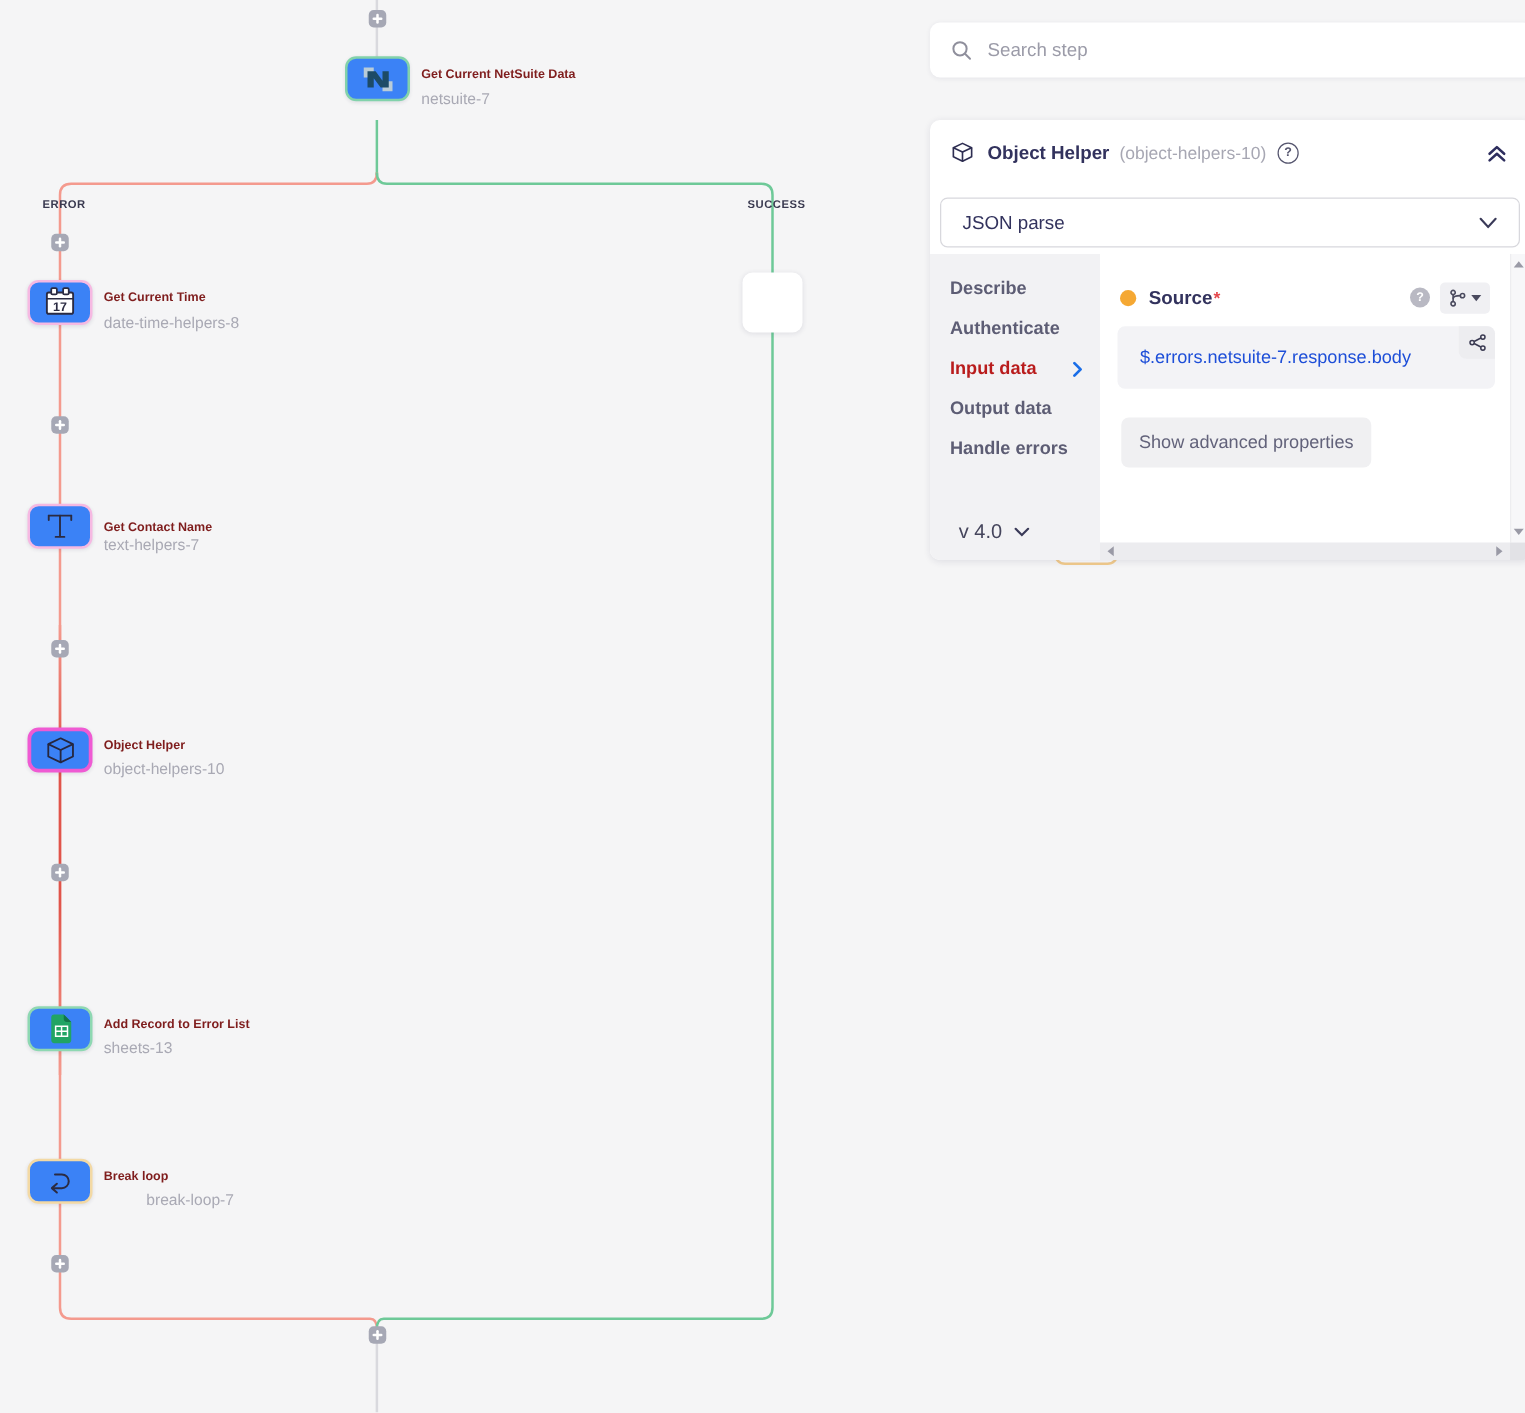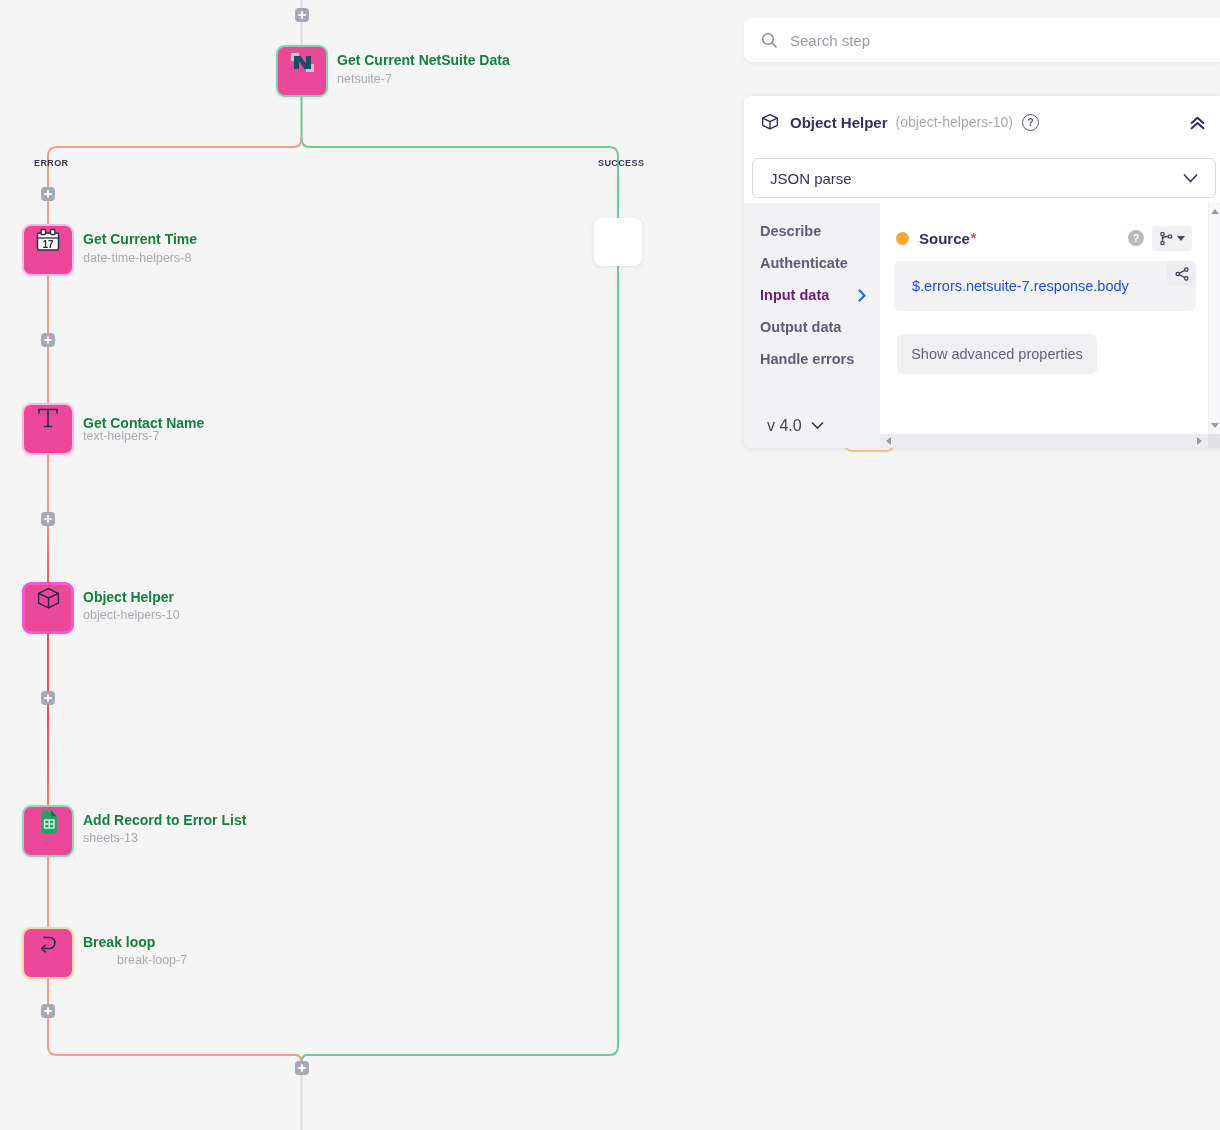--- a/index.html
+++ b/index.html
@@ -15,27 +15,27 @@
   
   #wires { position:absolute; left:0; top:0; z-index:1; }
 
   .plus { position:absolute; width:14px; height:14px; background:#a6a8b5; border-radius:4px; z-index:4; cursor:pointer; }
   .plus::before { content:""; position:absolute; left:3px; top:6px; width:8px; height:2px; background:#fff; border-radius:1px; }
   .plus::after  { content:""; position:absolute; left:6px; top:3px; width:2px; height:8px; background:#fff; border-radius:1px; }
 
   .branch-label { position:absolute; z-index:3; font-size:9px; font-weight:700; letter-spacing:.4px; color:#3a3a50; }
 
   .node {
-    position:absolute; width:52px; height:52px; background:#ec4899;
+    position:absolute; width:52px; height:36px; background:#3b82f6;
     border:2px solid #ccc; border-radius:9px; z-index:5;
-    display:flex; justify-content:center;
+    display:flex; align-items:center; justify-content:center;
     box-shadow:0 1px 3px rgba(40,40,80,.10); cursor:pointer;
   }
   .node.selected { border-width:3px; }
-  .node-title { position:absolute; z-index:5; font-size:14px; font-weight:700; color:#15803d; line-height:18px; }
+  .node-title { position:absolute; z-index:5; font-size:10px; font-weight:700; color:#7f1d1d; line-height:18px; }
   .node-sub   { position:absolute; z-index:5; font-size:12.5px; color:#a9a9b4; line-height:16px; }
 
   .ghost-node {
     position:absolute; left:594px; top:218px; width:48px; height:48px;
     background:#fff; border-radius:8px; z-index:5;
     box-shadow:0 1px 4px rgba(40,40,80,.10);
   }
   .hidden-node {
     position:absolute; left:843px; top:420px; width:52px; height:32px;
     background:#fcfcfd; border:2px solid #f2cb8c; border-top:none;
@@ -77,21 +77,21 @@
   }
   .op-select-label { font-size:15px; color:#32325d; }
   .op-select svg { margin-left:auto; }
 
   .panel-body {
     position:absolute; left:0; top:107px; width:482px; height:245px;
     display:flex; border-radius:0 0 8px 8px; overflow:hidden;
   }
   .tabs-col { width:136px; background:#f2f2f4; position:relative; padding-top:12px; flex:none; }
   .tab { height:32px; display:flex; align-items:center; padding:0 14px 0 16px; font-size:14.5px; color:#5d5d74; cursor:pointer;font-weight:bold; }
-  .tab.active { color:#701a75; font-weight:700;align-items:center; }
+  .tab.active { color:#b91c1c; font-weight:700;align-items:center; }
   .tab .tab-arrow { margin-left:auto; display:flex; }
   .version-row { position:absolute; left:23px; bottom:13px; display:flex; align-items:center; gap:9px; cursor:pointer; }
   .version-label { font-size:16px; color:#45455c; }
 
   .content-col { flex:1; background:#fff; position:relative; }
 
   .source-row { position:absolute; left:16px; top:22px; width:296px; height:26px; display:flex; align-items:center; }
   .source-dot { width:13px; height:13px; border-radius:50%; background:#f5a833; flex:none; }
   .source-label { margin-left:10px; font-size:15px; font-weight:700; color:#32325d; }
   .required-star { color:#e5484d; font-size:14px; font-weight:700; margin-left:1px; }

